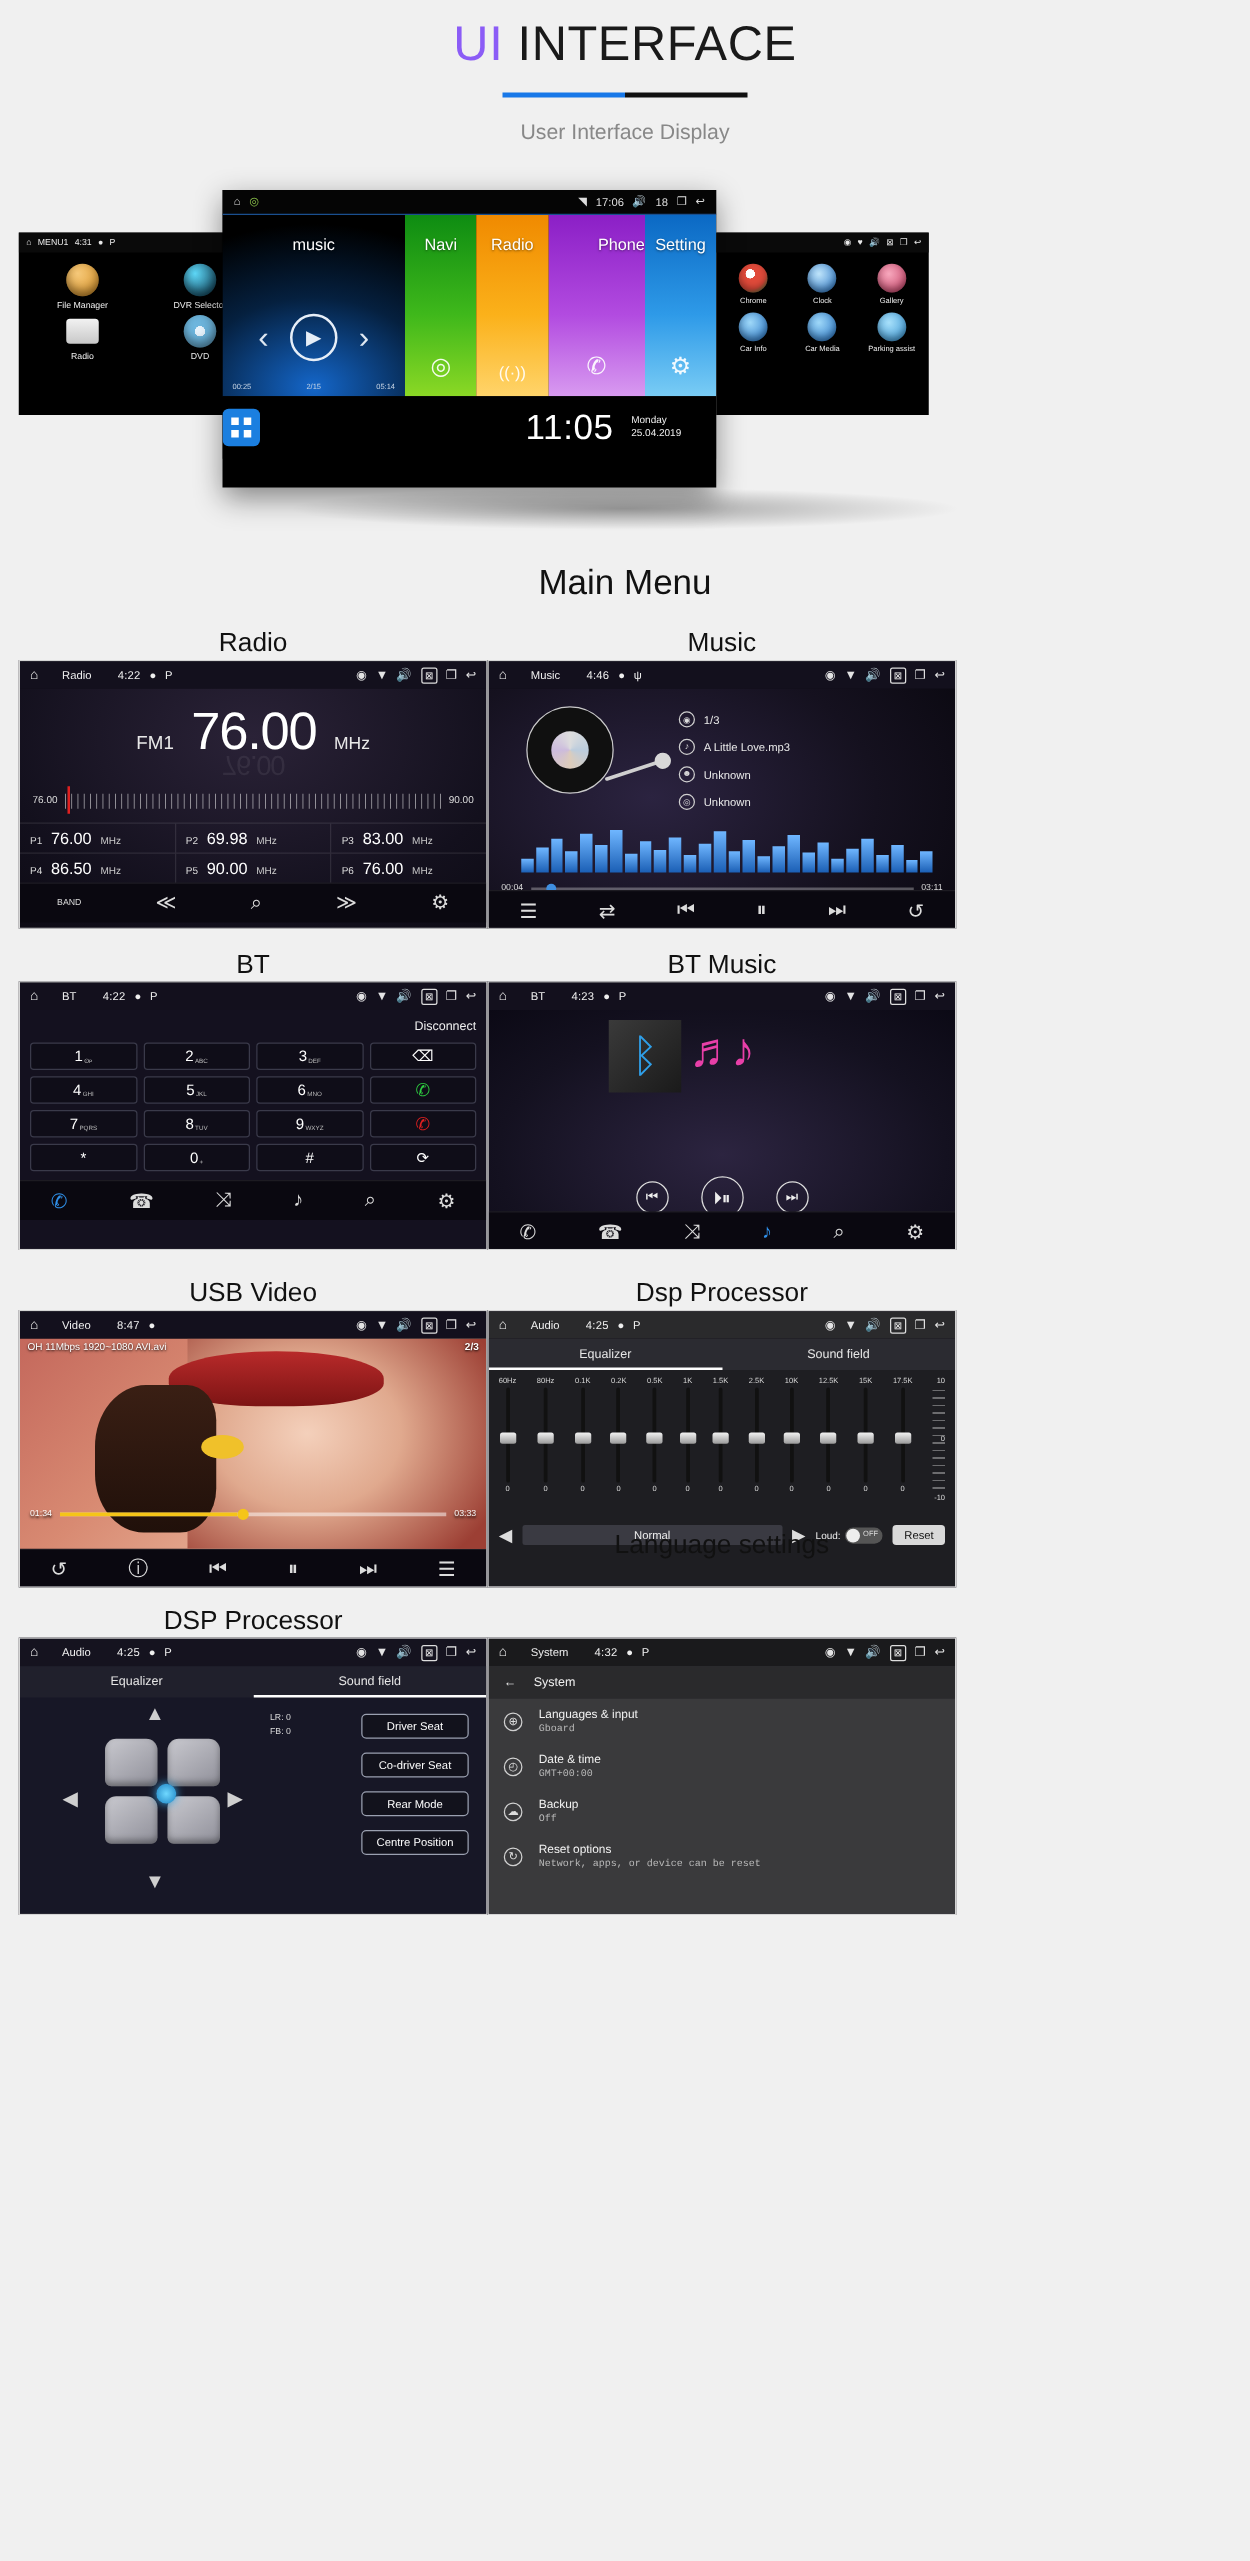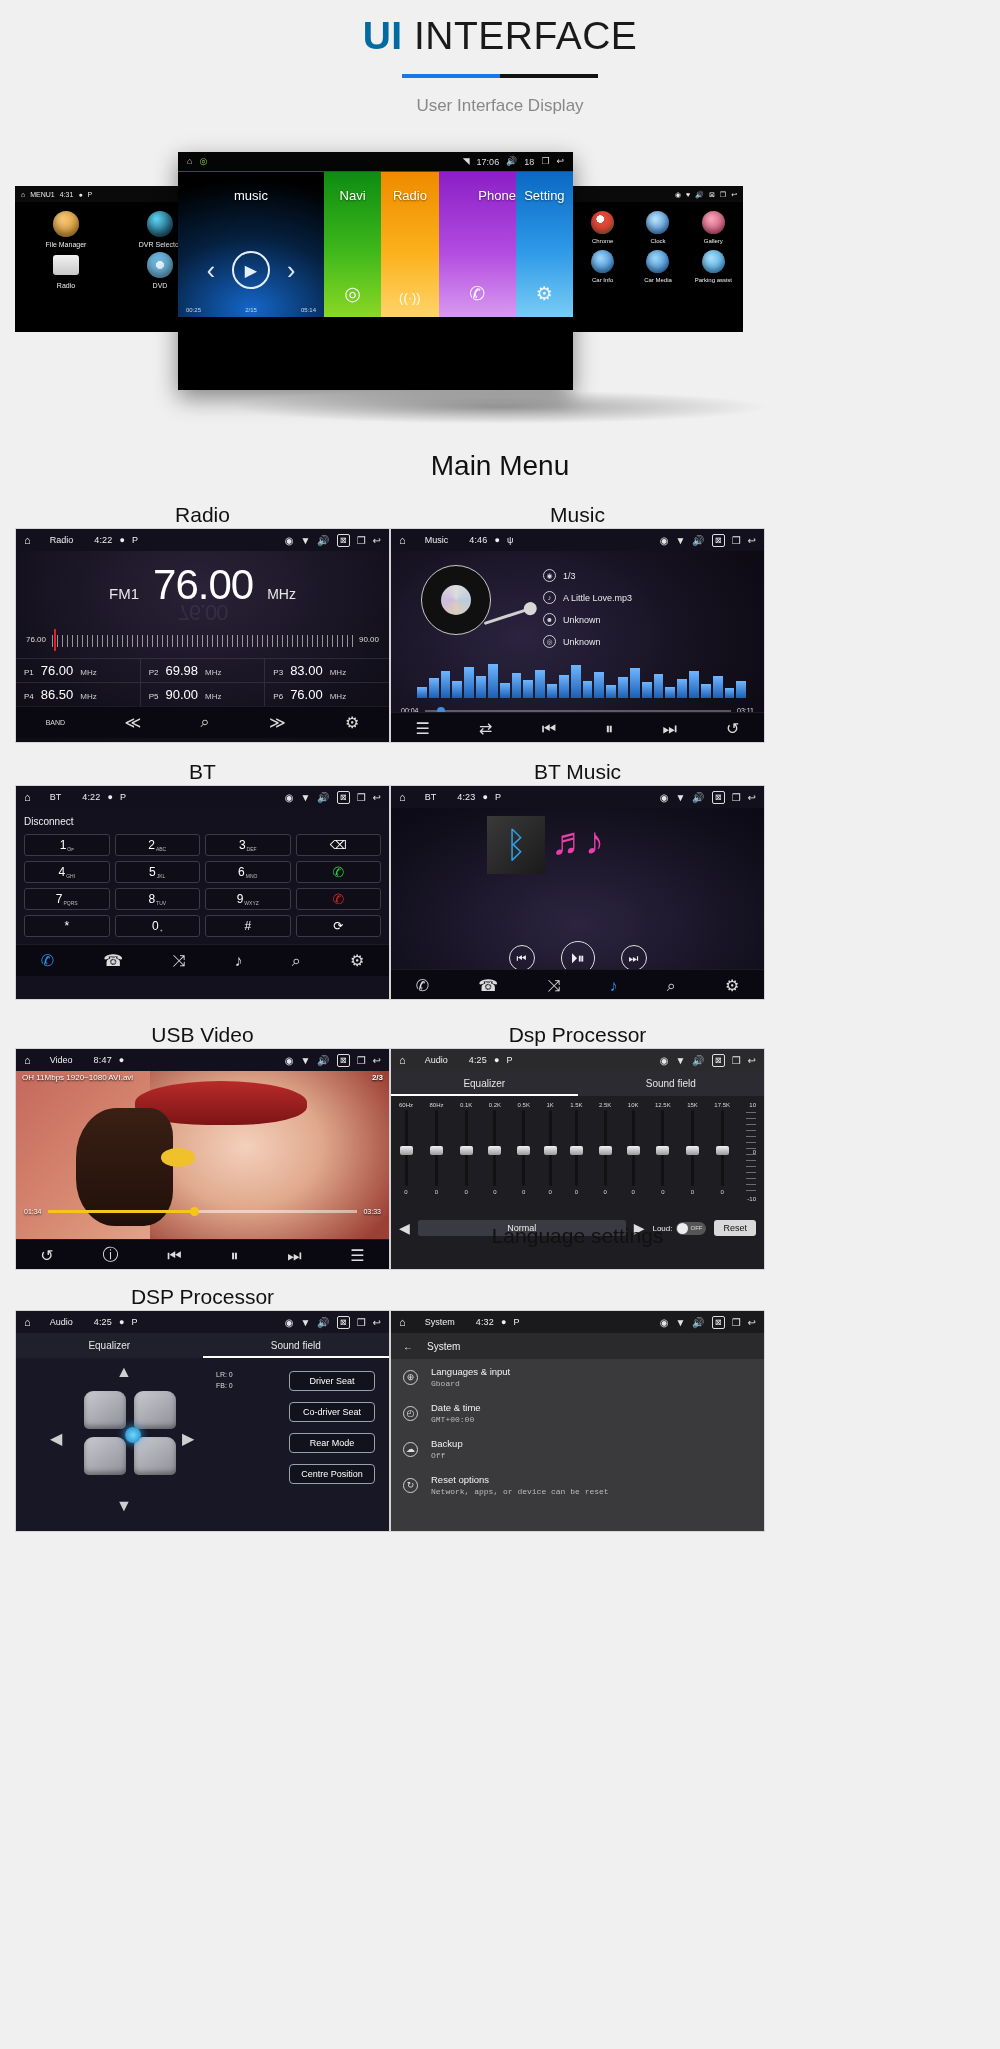--- a/index.html
+++ b/index.html
@@ -5,21 +5,21 @@
   * { box-sizing: border-box; margin:0; padding:0; }
   body {
     width:1000px; height:2049px;
     background:#f0f0f0;
     font-family:"Liberation Sans", sans-serif;
     position:relative; overflow:hidden;
   }
   
   .hdr { text-align:center; padding-top:14px; }
   .hdr h1 { font-size:39px; font-weight:400; letter-spacing:.5px; color:#1a1a1a; }
-  .hdr h1 .ui { color:#0369a1; font-weight:700; }
+  .hdr h1 .ui { color:#8b5cf6; font-weight:400; }
   .hdr .rule { width:196px; height:4px; margin:16px auto 0;
       background:linear-gradient(to right,#1878e8 0 50%, #111 50% 100%); }
   .hdr .sub { margin-top:18px; font-size:17px; color:#888; }
 
   
   .topgroup { position:absolute; left:0; top:150px; width:1000px; height:280px; }
   .shadowblob { position:absolute; left:230px; top:240px; width:540px; height:34px;
      background:radial-gradient(ellipse at center, rgba(0,0,0,.32) 0%, rgba(0,0,0,0) 70%); }
   .dev { position:absolute; background:#000; overflow:hidden; }
   .dev-left  { left:15px;  top:36px;  width:290px; height:146px; }
@@ -151,21 +151,21 @@
      display:flex; align-items:flex-end; gap:2px; }
   .eq-bars i { flex:1; background:linear-gradient(180deg,#6fb6ff,#1b5fb5); display:block; }
   .seek { position:absolute; left:10px; right:10px; bottom:30px;
      display:flex; align-items:center; gap:6px; color:#ddd; font-size:7px; }
   .seek .track { flex:1; height:2px; background:rgba(255,255,255,.3); position:relative; }
   .seek .track .kn { position:absolute; left:4%; top:-3px; width:8px;height:8px;
      border-radius:50%; background:#3f8fe0; }
 
   
   .bt-body { height:193px; background:#14111f; padding:3px 8px 0; }
-  .disc { text-align:left; color:#efefef; font-size:10px; padding:5px 0 7px; }
+  .disc { text-align:right; color:#efefef; font-size:10px; padding:5px 0 7px; }
   .kpad { display:grid; grid-template-columns:repeat(4,1fr); gap:5px; }
   .key { background:#0f0d18; border:1px solid #3a3a4a; border-radius:3px;
      height:22px; display:flex; align-items:center; justify-content:center;
      color:#fff; font-size:12px; position:relative; }
   .key small { font-size:5px; color:#bbb; margin-left:1px; align-self:flex-end; padding-bottom:3px; }
   .key.green { color:#2ecc40; font-size:14px; }
   .key.red { color:#e02020; font-size:14px; }
 
   
   .btm-body { height:193px; background:
@@ -346,20 +346,32 @@
         <div class="glyph" style="font-size:13px">((·))</div>
       </div>
       <div class="tile phone">
         <div class="tlabel">Phone</div>
         <div class="glyph">✆</div>
       </div>
       <div class="tile setting">
         <div class="tlabel">Setting</div>
         <div class="glyph">⚙</div>
       </div>
+    </div>
+    <div class="mid-bottom">
+      <div class="gridbtn">
+          <i></i>
+        </div>
+      <div style="flex:1"></div>
+      <div class="clock">11:05</div>
+      <div class="dtwrap">
+        <div>Monday</div>
+        <div>25.04.2019</div>
+      </div>
+      <div style="width:14px"></div>
     </div>
   </div>
 </div>
 
 <div class="sectitle" style="top:450px;">Main Menu</div>
 
 <div class="panel-title" style="left:15px; top:503px;">Radio</div>
 <div class="scr" style="left:15px; top:528px;">
   <div class="topbar">
     <span class="home">⌂</span>

